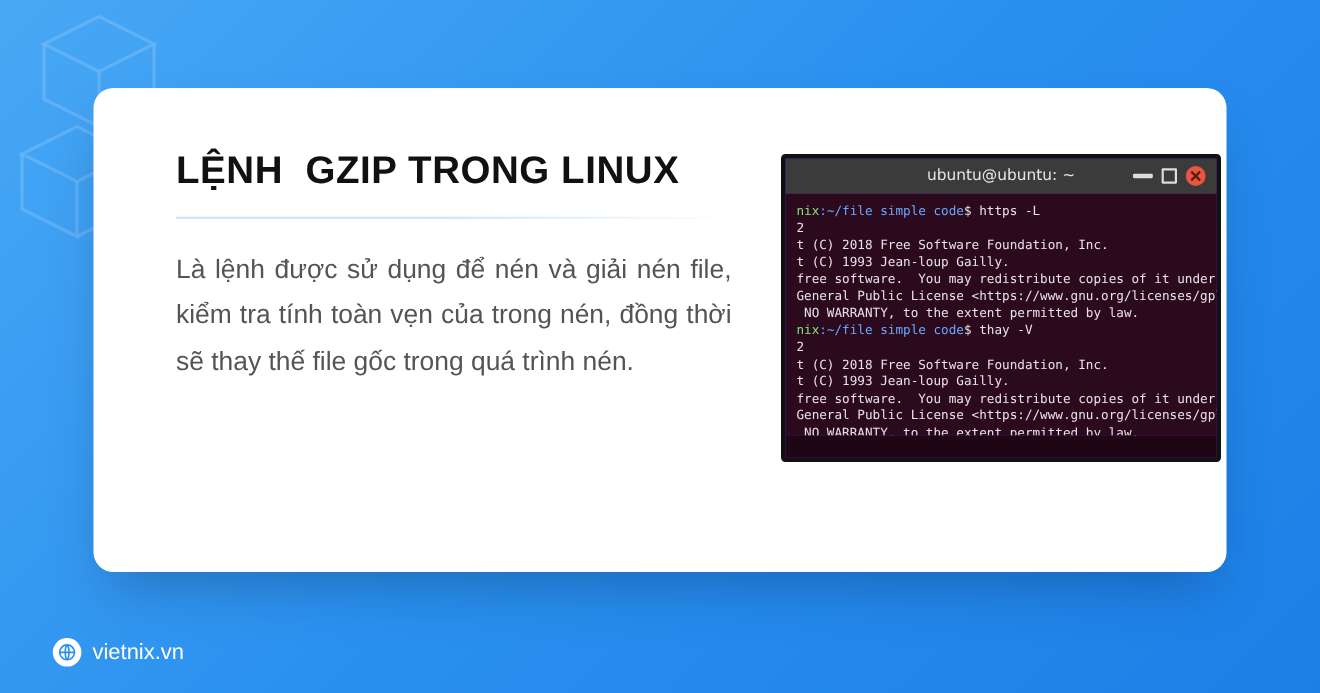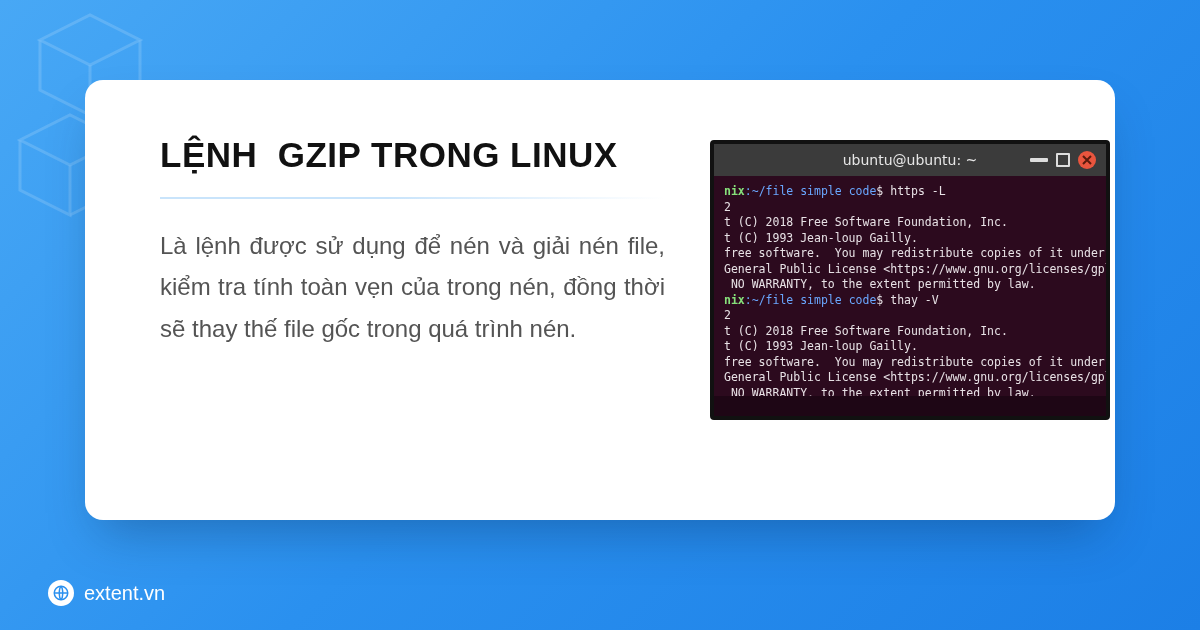--- a/index.html
+++ b/index.html
@@ -50,21 +50,21 @@
   .win-max { width:14px; height:14px; border:2px solid #ddd; border-radius:1px; }
   .win-close { width:18px; height:18px; border-radius:50%; background:#e9553e; display:flex; align-items:center; justify-content:center; }
   .win-close svg { width:10px; height:10px; }
   .term-body {
     flex:1; padding:8px 10px 6px 10px;
     font-family: "DejaVu Sans Mono","Menlo","Consolas",monospace;
     font-size:11.5px; line-height:1.35; color:#e8e2e6;
     background:#2c0a1e;
     white-space:pre; overflow:hidden;
   }
-  .tgreen { color:#86e07a; font-weight:700; }
+  .tgreen { color:#86e07a; font-weight:400; }
   .tblue  { color:#6aa7ff; font-weight:400; }
   .twhite { color:#e8e2e6; }
   .term-footbar { height:20px; background:#1e0615; }
   
   .footer {
     position:absolute; left:0; bottom:0; width:100%; height:64px;
     display:flex; align-items:center; justify-content:space-between;
     padding:0 48px 10px 48px; color:#fff;
   }
   .brand { display:flex; align-items:center; gap:12px; }
@@ -139,17 +139,17 @@
   </div>
 
   <div class="footer">
     <div class="site">
       <span class="globe">
         <svg viewBox="0 0 24 24">
             <circle cx="12" cy="12" r="9" fill="none" stroke="#2a90ef" stroke-width="2"></circle>
             <path d="M3 12h18M12 3c3 3 3 15 0 18M12 3c-3 3-3 15 0 18" fill="none" stroke="#2a90ef" stroke-width="2"></path>
           </svg>
       </span>
-      <span>extent.vn</span>
+      <span>vietnix.vn</span>
     </div>
   </div>
 
 </div>
 
 </body></html>

